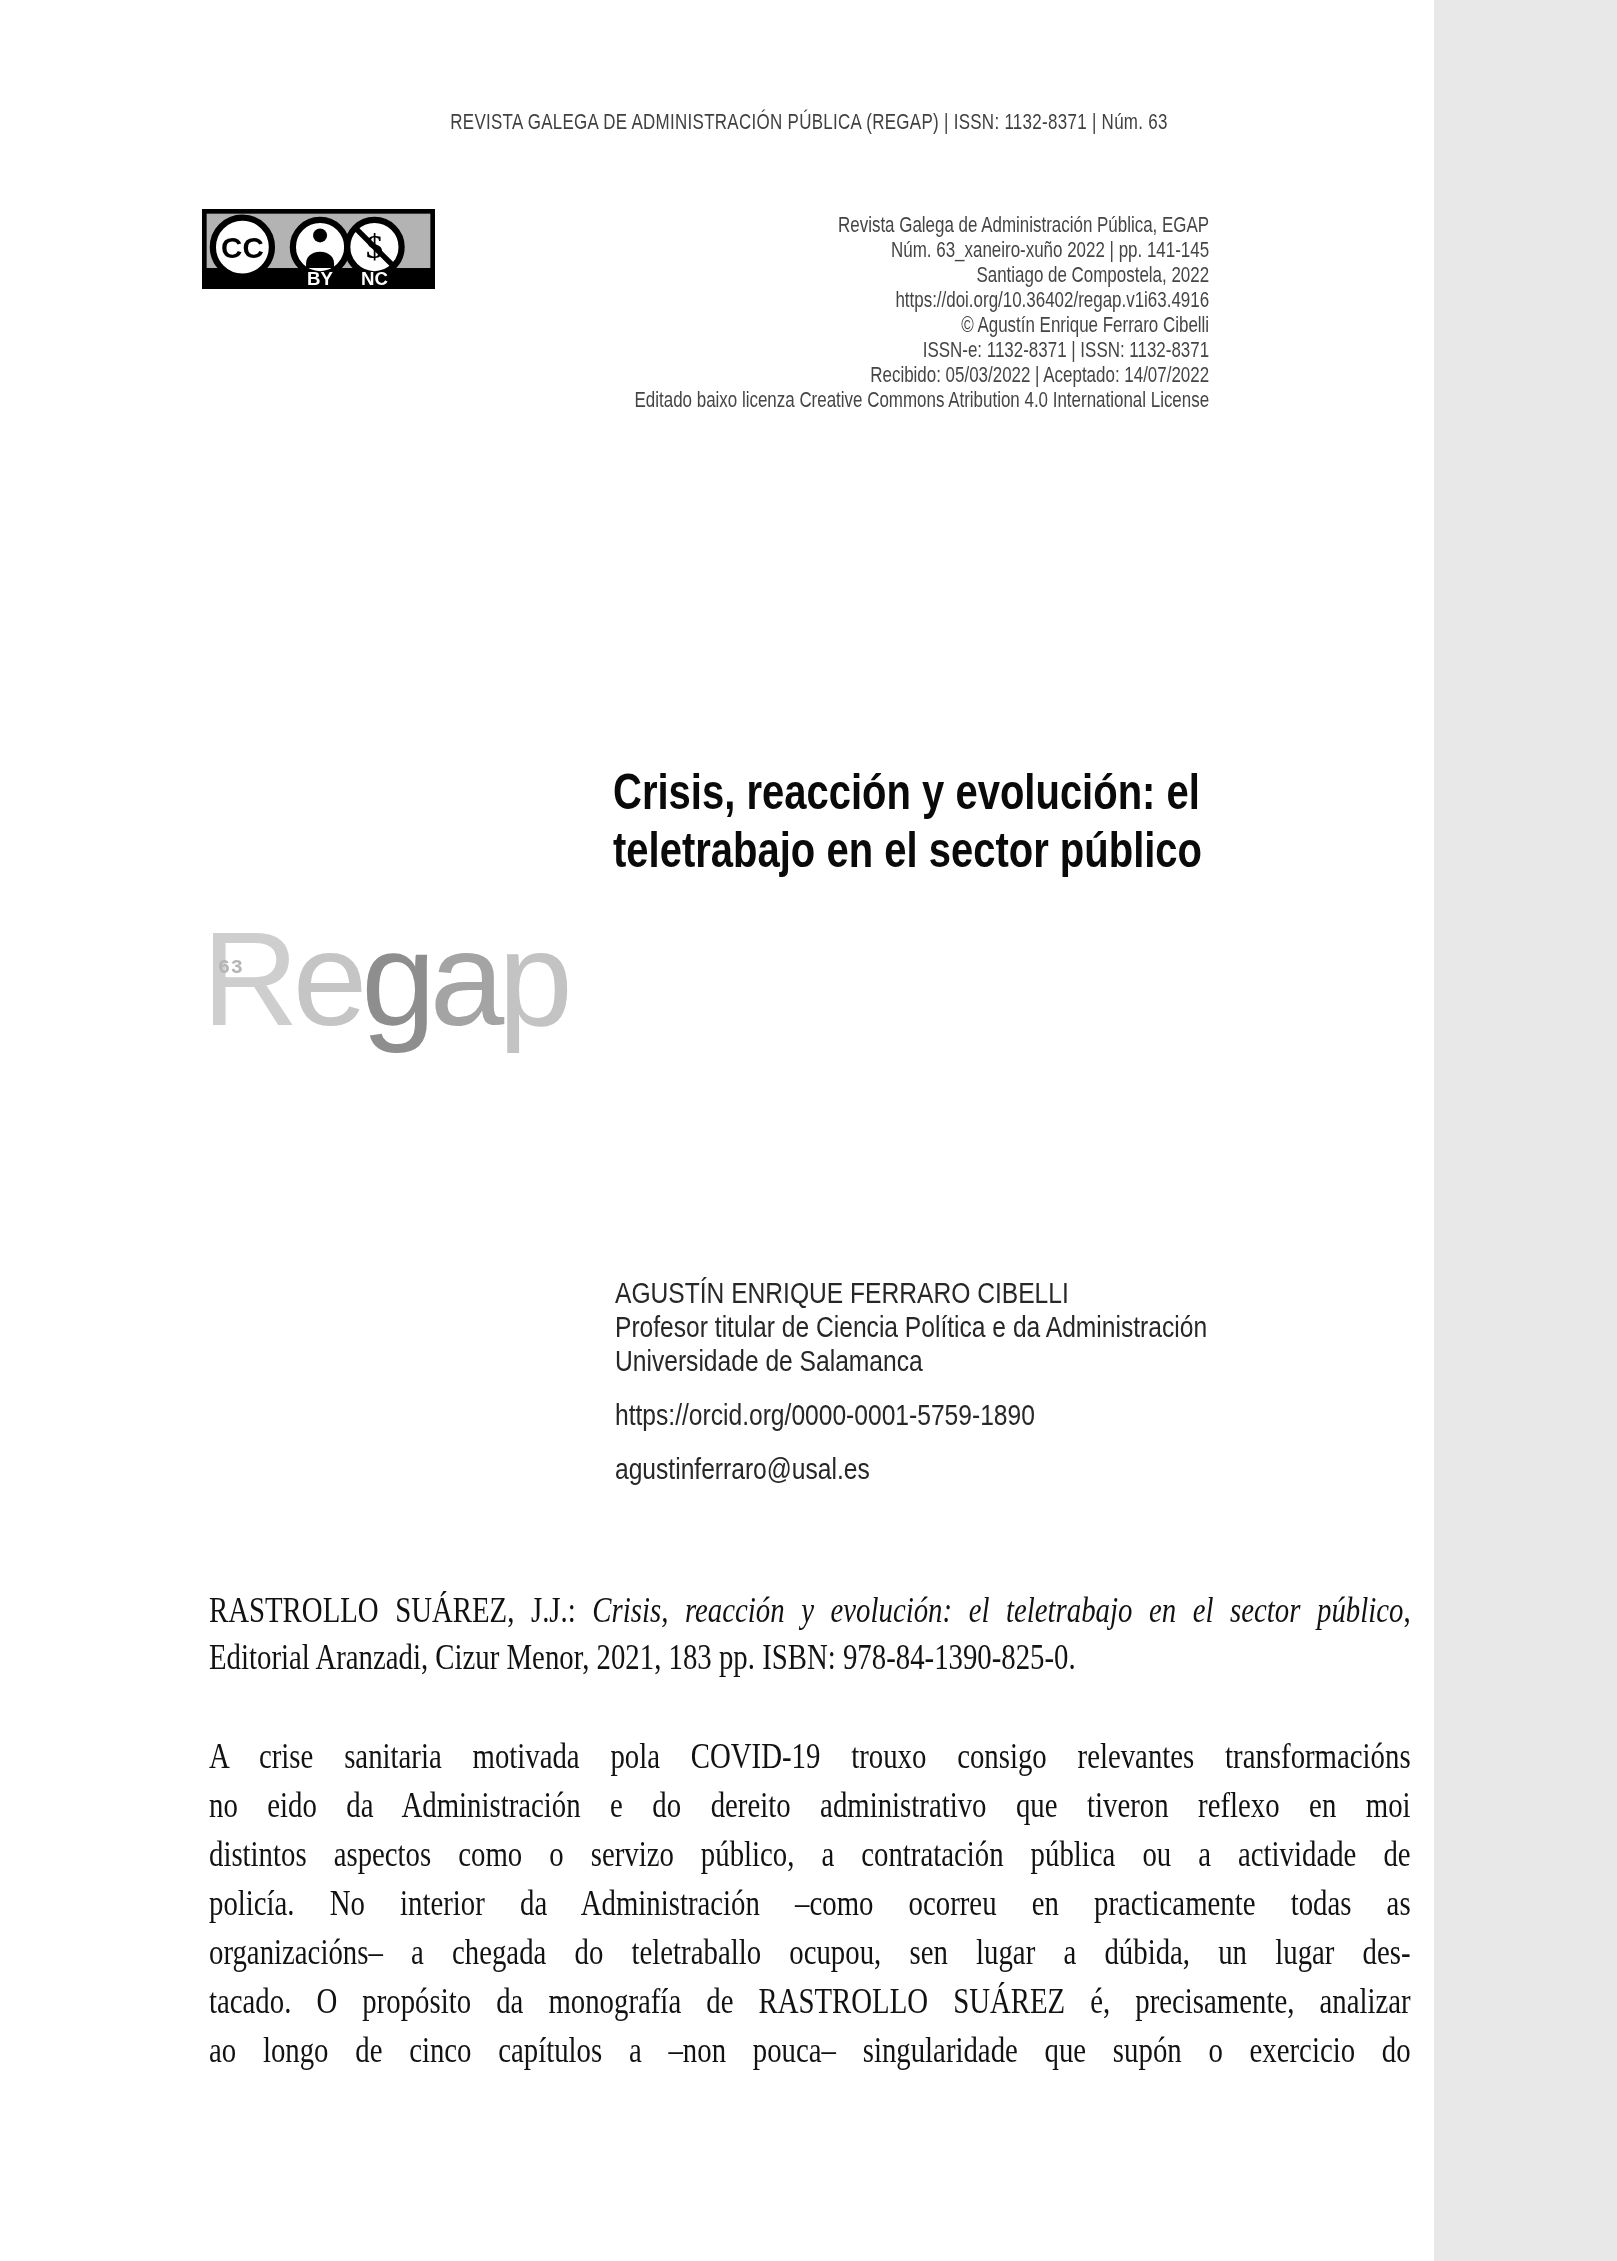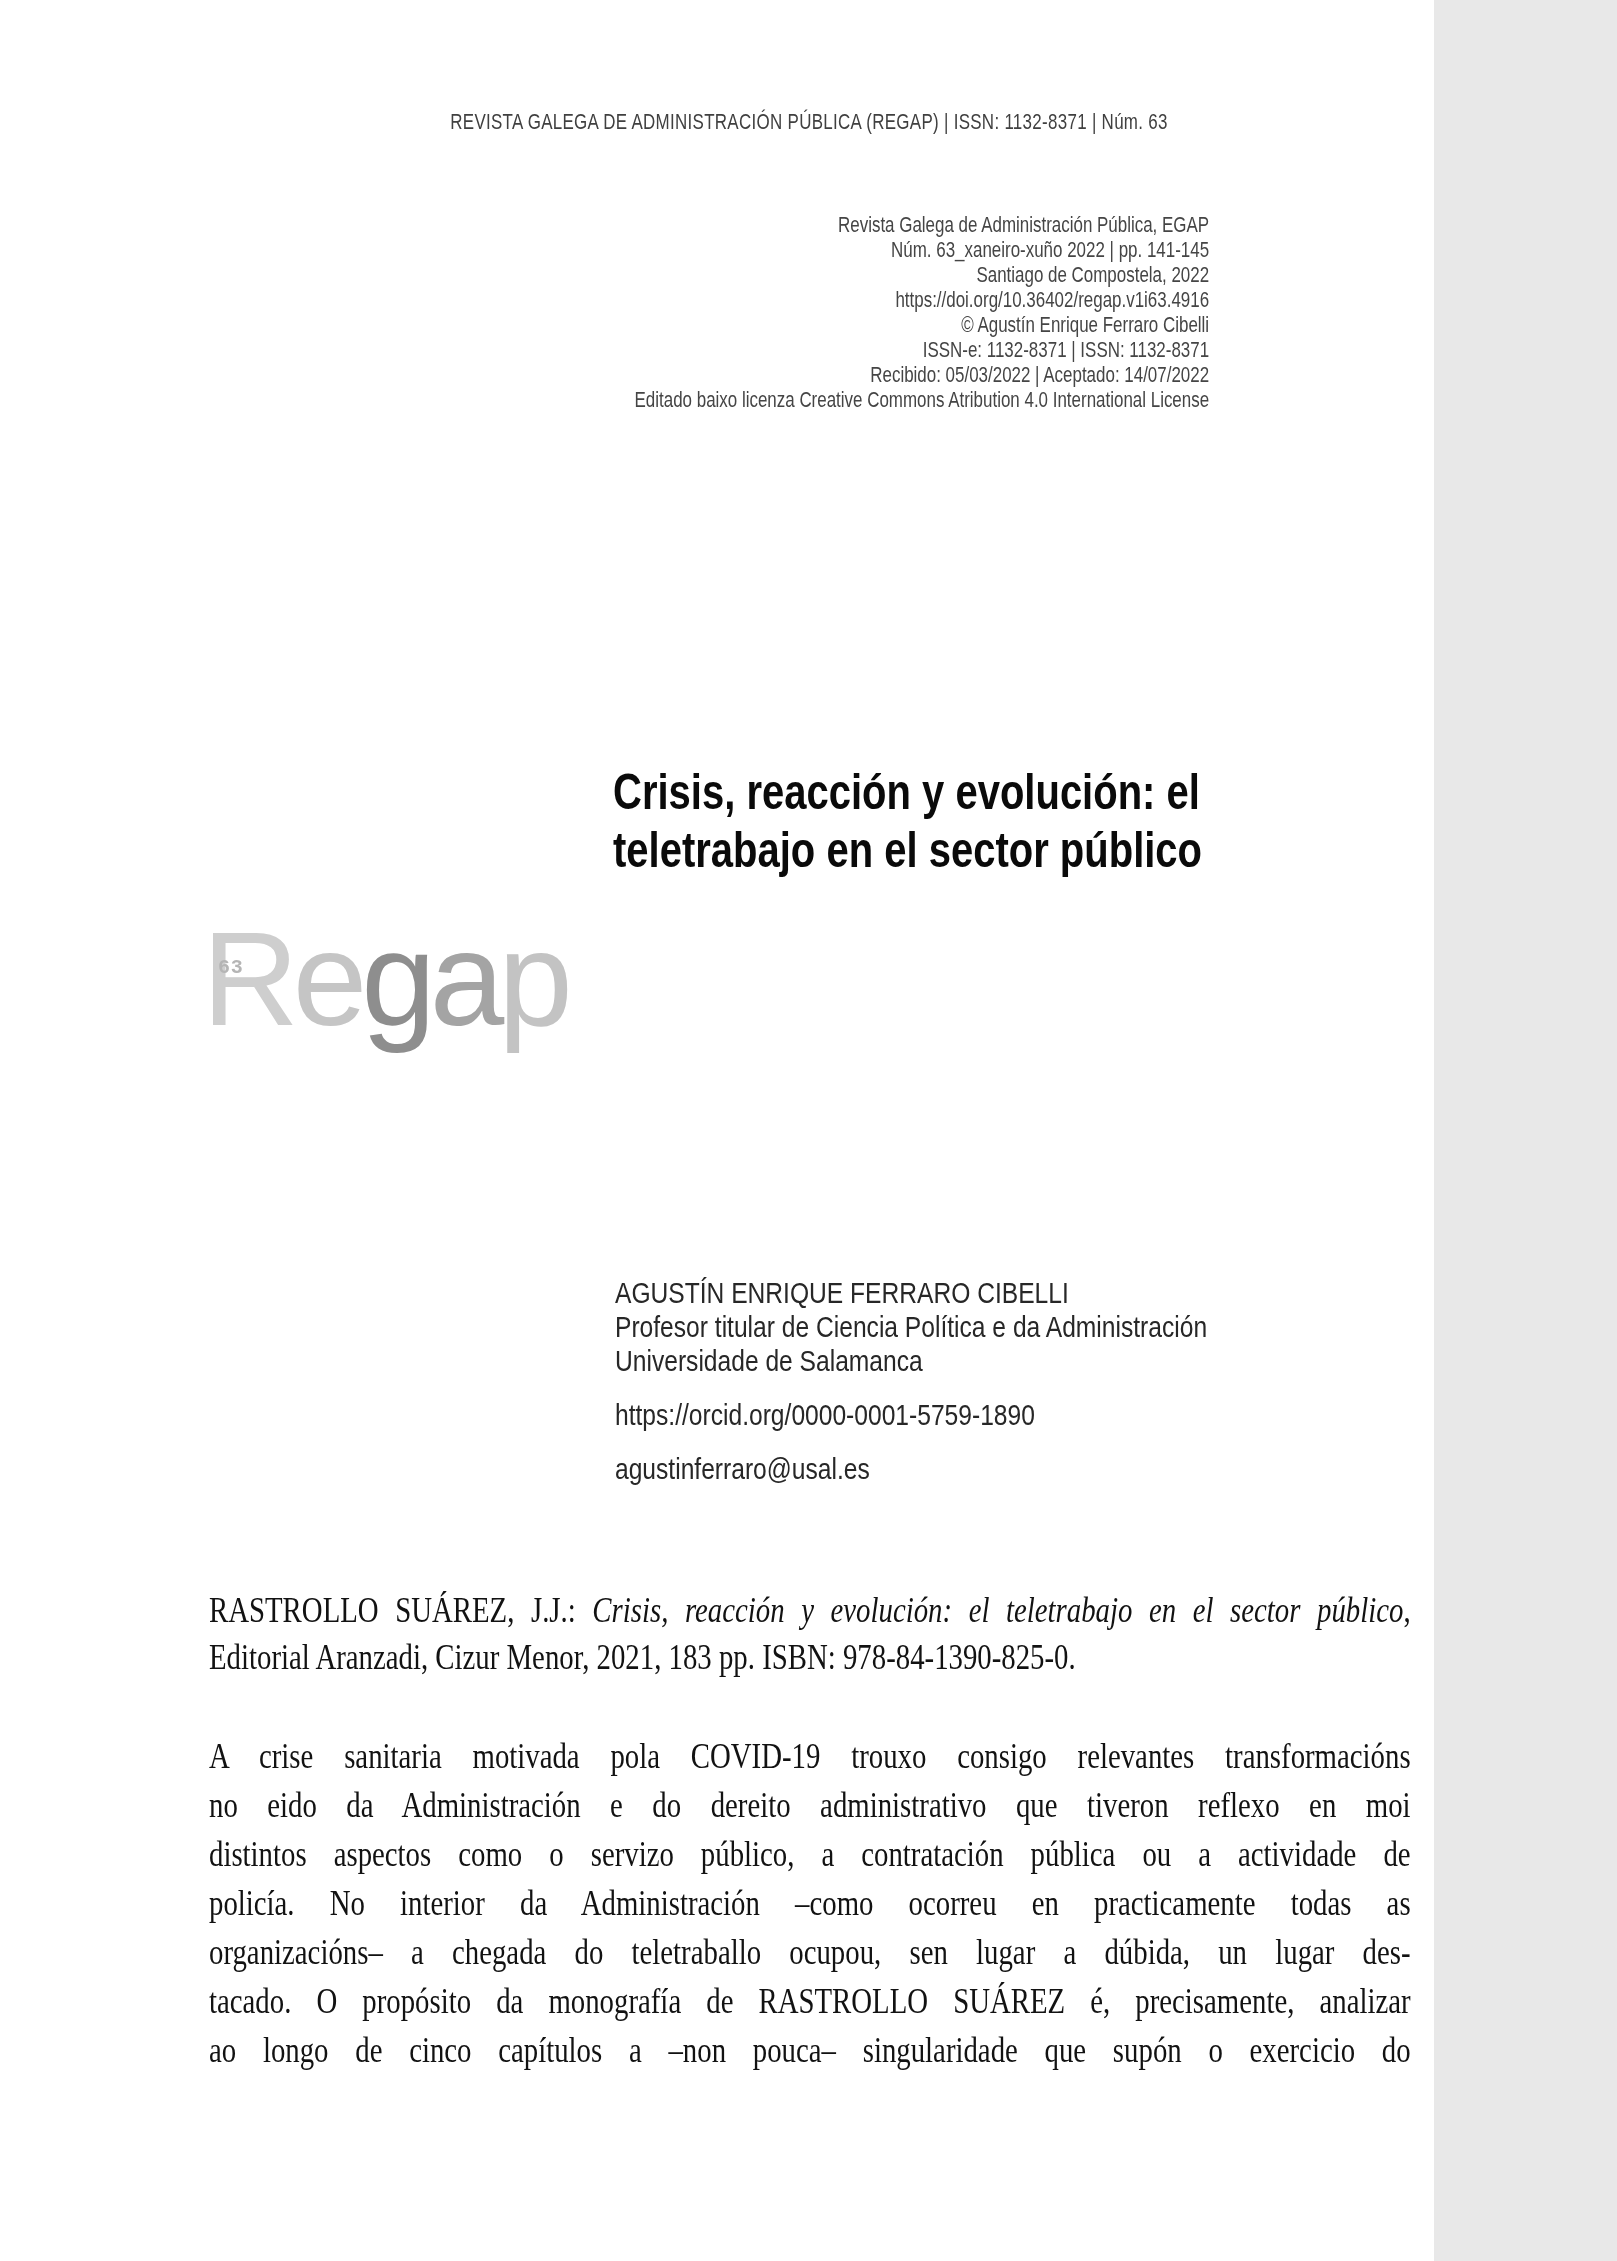--- a/index.html
+++ b/index.html
@@ -40,20 +40,40 @@
   .page-number{left:1466px;top:2134px;font-size:31px;color:#2f2f2f;transform:scaleX(0.9);}
   .badge{left:202px;top:209px;}
 </style>
 </head>
 <body>
 
 <div class="page">
 
   <div class="abs running-head">REVISTA GALEGA DE ADMINISTRACIÓN PÚBLICA (REGAP) | ISSN: 1132-8371 | Núm. 63</div>
 
+  <div class="abs badge">
+    <svg width="233" height="80" viewBox="0 0 300 103">
+      <rect x="3" y="3" width="294" height="97" fill="#b3b3b3" stroke="#000" stroke-width="6"></rect>
+      <rect x="3" y="76" width="294" height="24" fill="#000"></rect>
+      <circle cx="52" cy="49" r="38" fill="#fff" stroke="#000" stroke-width="8"></circle>
+      <text x="52" y="63" text-anchor="middle" font-family="Liberation Sans, sans-serif" font-size="38" font-weight="bold" fill="#000">CC</text>
+      <g>
+        <circle cx="152" cy="49" r="35" fill="#fff" stroke="#000" stroke-width="8"></circle>
+        <circle cx="152" cy="34" r="9" fill="#000"></circle>
+        <path d="M134,70 C134,50 170,50 170,70 L170,76 L134,76 Z" fill="#000"></path>
+      </g>
+      <g>
+        <circle cx="222" cy="49" r="35" fill="#fff" stroke="#000" stroke-width="8"></circle>
+        <text x="222" y="63" text-anchor="middle" font-family="Liberation Serif, serif" font-size="44" font-weight="bold" fill="#000">$</text>
+        <line x1="198" y1="25" x2="246" y2="73" stroke="#000" stroke-width="7"></line>
+      </g>
+      <text x="152" y="98" text-anchor="middle" font-family="Liberation Sans, sans-serif" font-size="24" font-weight="bold" fill="#fff">BY</text>
+      <text x="222" y="98" text-anchor="middle" font-family="Liberation Sans, sans-serif" font-size="24" font-weight="bold" fill="#fff">NC</text>
+    </svg>
+  </div>
 
   <div class="abs meta-block">
       <div class="meta-line">Revista Galega de Administración Pública, EGAP</div>
       <div class="meta-line">Núm. 63_xaneiro-xuño 2022 | pp. 141-145</div>
       <div class="meta-line">Santiago de Compostela, 2022</div>
       <div class="meta-line">https://doi.org/10.36402/regap.v1i63.4916</div>
       <div class="meta-line">© Agustín Enrique Ferraro Cibelli</div>
       <div class="meta-line">ISSN-e: 1132-8371 | ISSN: 1132-8371</div>
       <div class="meta-line">Recibido: 05/03/2022 | Aceptado: 14/07/2022</div>
       <div class="meta-line">Editado baixo licenza Creative Commons Atribution 4.0 International License</div>

